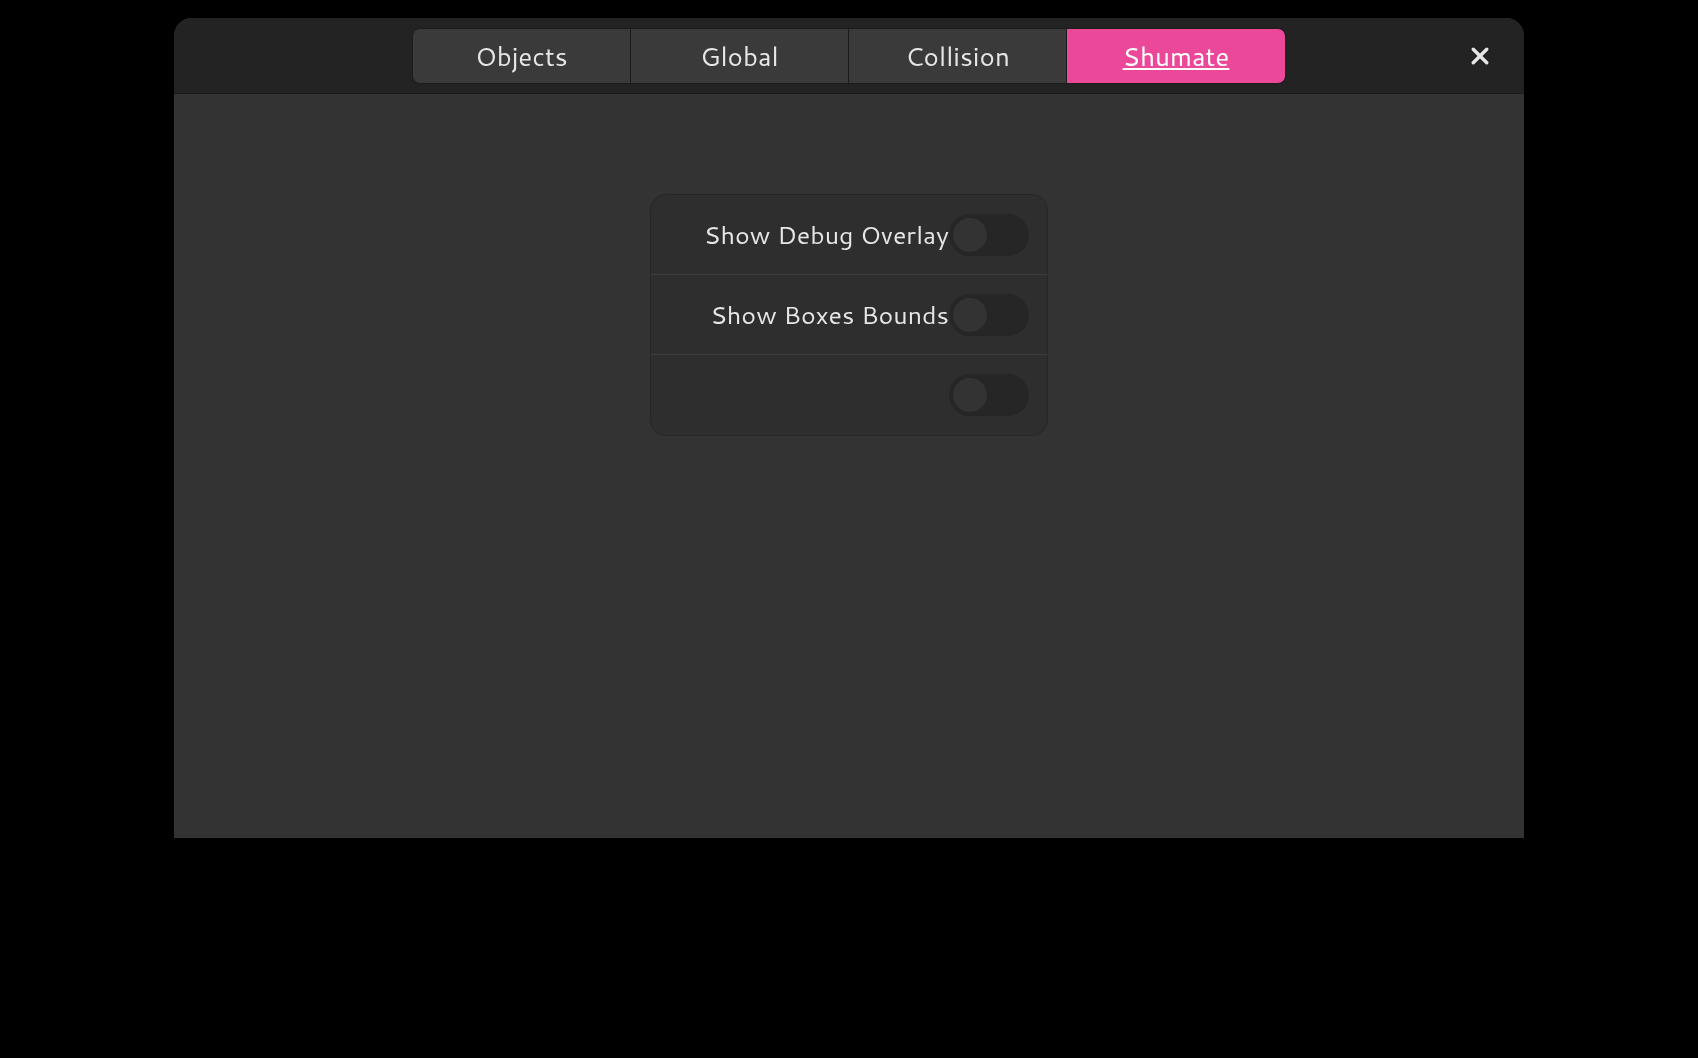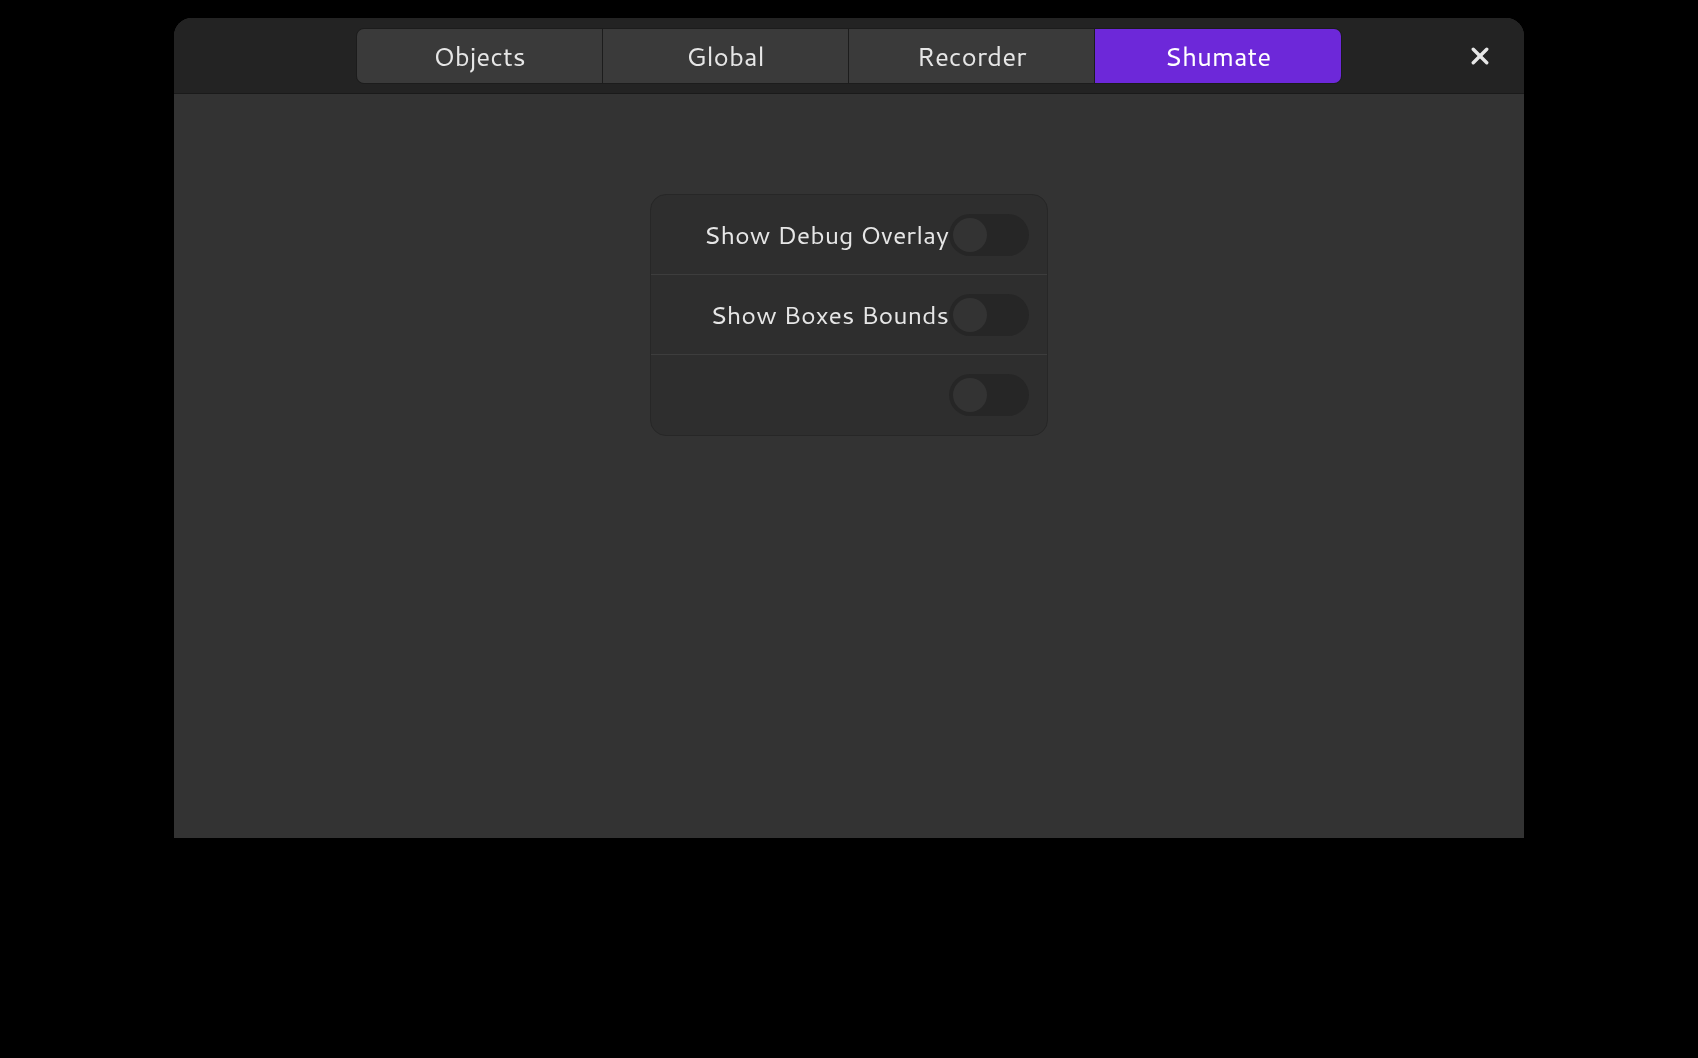--- a/index.html
+++ b/index.html
@@ -36,39 +36,40 @@
       position: relative;
     }
     .tabs {
       display: flex;
       margin: 0 auto;
       border-radius: 8px;
       overflow: hidden;
       border: 1px solid #1c1c1c;
     }
     .tab {
-      width: 246px;
+      width: 218px;
       height: 54px;
       background: #3a3a3a;
       color: #e6e6e6;
       font-size: 26px;
       font-weight: 400;
       display: flex;
       align-items: center;
       justify-content: center;
       border-right: 1px solid #1c1c1c;
       cursor: pointer;
       user-select: none;
     }
     .tab:last-child {
       border-right: none;
     }
     .tab.active {
-      background: #6d28d9;
+      background: #ec4899;
       color: #ffffff;
+      text-decoration: underline;
     }
     .close-button {
       position: absolute;
       right: 26px;
       top: 50%;
       transform: translateY(-50%);
       width: 36px;
       height: 36px;
       display: flex;
       align-items: center;
@@ -134,21 +135,21 @@
 <div class="window">
   <div class="titlebar">
     <div class="tabs">
       <div class="tab">
         <span>Objects</span>
       </div>
       <div class="tab">
         <span>Global</span>
       </div>
       <div class="tab">
-        <span>Recorder</span>
+        <span>Collision</span>
       </div>
       <div class="tab active">
         <span>Shumate</span>
       </div>
     </div>
     <div class="close-button">
       <svg viewBox="0 0 16 16" fill="none" stroke="currentColor" stroke-width="3" stroke-linecap="round">
         <line x1="2" y1="2" x2="14" y2="14"></line>
         <line x1="14" y1="2" x2="2" y2="14"></line>
       </svg>

